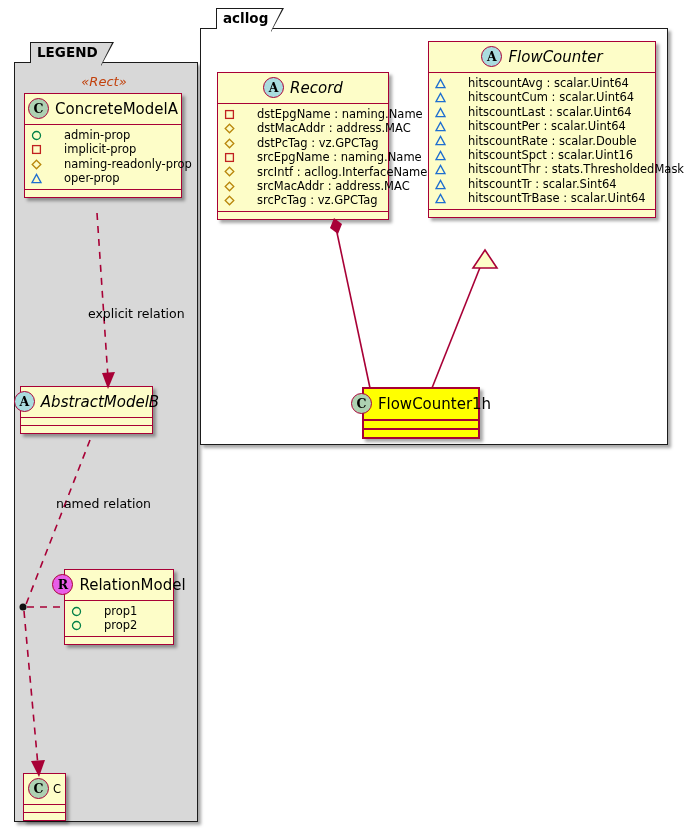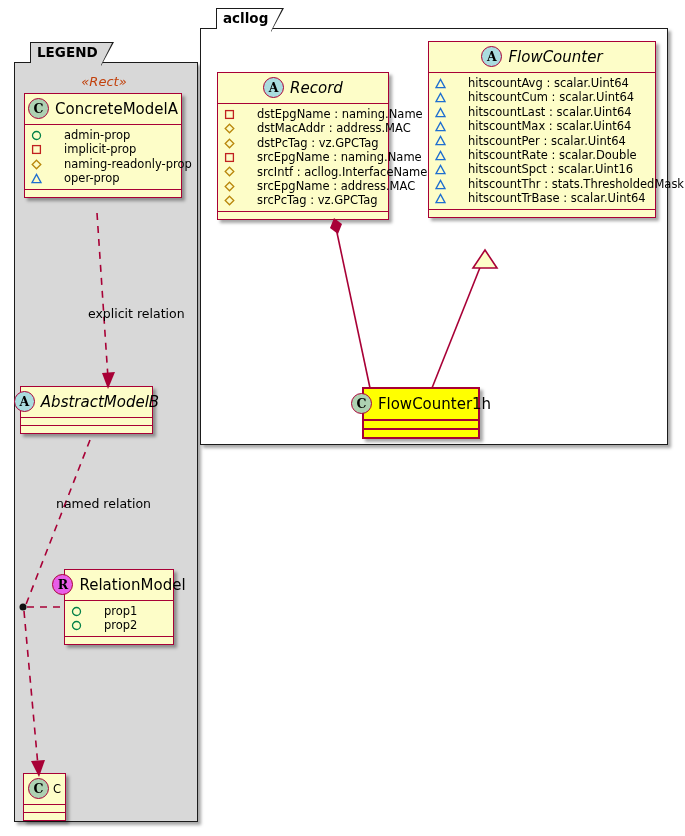--- a/index.html
+++ b/index.html
@@ -317,21 +317,21 @@
           </svg>
         </span>
       <span>srcIntf : acllog.InterfaceName</span>
     </div>
     <div class="attr">
       <span class="mk">
           <svg width="11" height="11">
             <polygon points="5.5,1.2 9.8,5.5 5.5,9.8 1.2,5.5" fill="none" stroke="#b8860b" stroke-width="1.3"></polygon>
           </svg>
         </span>
-      <span>srcEpgName : address.MAC</span>
+      <span>srcMacAddr : address.MAC</span>
     </div>
     <div class="attr">
       <span class="mk">
           <svg width="11" height="11">
             <polygon points="5.5,1.2 9.8,5.5 5.5,9.8 1.2,5.5" fill="none" stroke="#b8860b" stroke-width="1.3"></polygon>
           </svg>
         </span>
       <span>srcPcTag : vz.GPCTag</span>
     </div>
   </div>
@@ -367,28 +367,20 @@
           </svg>
         </span>
       <span>hitscountLast : scalar.Uint64</span>
     </div>
     <div class="attr">
       <span class="mk">
           <svg width="11" height="11">
             <polygon points="5.5,1.4 10,9.6 1,9.6" fill="none" stroke="#1f6fd0" stroke-width="1.3"></polygon>
           </svg>
         </span>
-      <span>hitscountMax : scalar.Uint64</span>
-    </div>
-    <div class="attr">
-      <span class="mk">
-          <svg width="11" height="11">
-            <polygon points="5.5,1.4 10,9.6 1,9.6" fill="none" stroke="#1f6fd0" stroke-width="1.3"></polygon>
-          </svg>
-        </span>
       <span>hitscountPer : scalar.Uint64</span>
     </div>
     <div class="attr">
       <span class="mk">
           <svg width="11" height="11">
             <polygon points="5.5,1.4 10,9.6 1,9.6" fill="none" stroke="#1f6fd0" stroke-width="1.3"></polygon>
           </svg>
         </span>
       <span>hitscountRate : scalar.Double</span>
     </div>
@@ -400,20 +392,28 @@
         </span>
       <span>hitscountSpct : scalar.Uint16</span>
     </div>
     <div class="attr">
       <span class="mk">
           <svg width="11" height="11">
             <polygon points="5.5,1.4 10,9.6 1,9.6" fill="none" stroke="#1f6fd0" stroke-width="1.3"></polygon>
           </svg>
         </span>
       <span>hitscountThr : stats.ThresholdedMask</span>
+    </div>
+    <div class="attr">
+      <span class="mk">
+          <svg width="11" height="11">
+            <polygon points="5.5,1.4 10,9.6 1,9.6" fill="none" stroke="#1f6fd0" stroke-width="1.3"></polygon>
+          </svg>
+        </span>
+      <span>hitscountTr : scalar.Sint64</span>
     </div>
     <div class="attr">
       <span class="mk">
           <svg width="11" height="11">
             <polygon points="5.5,1.4 10,9.6 1,9.6" fill="none" stroke="#1f6fd0" stroke-width="1.3"></polygon>
           </svg>
         </span>
       <span>hitscountTrBase : scalar.Uint64</span>
     </div>
   </div>

